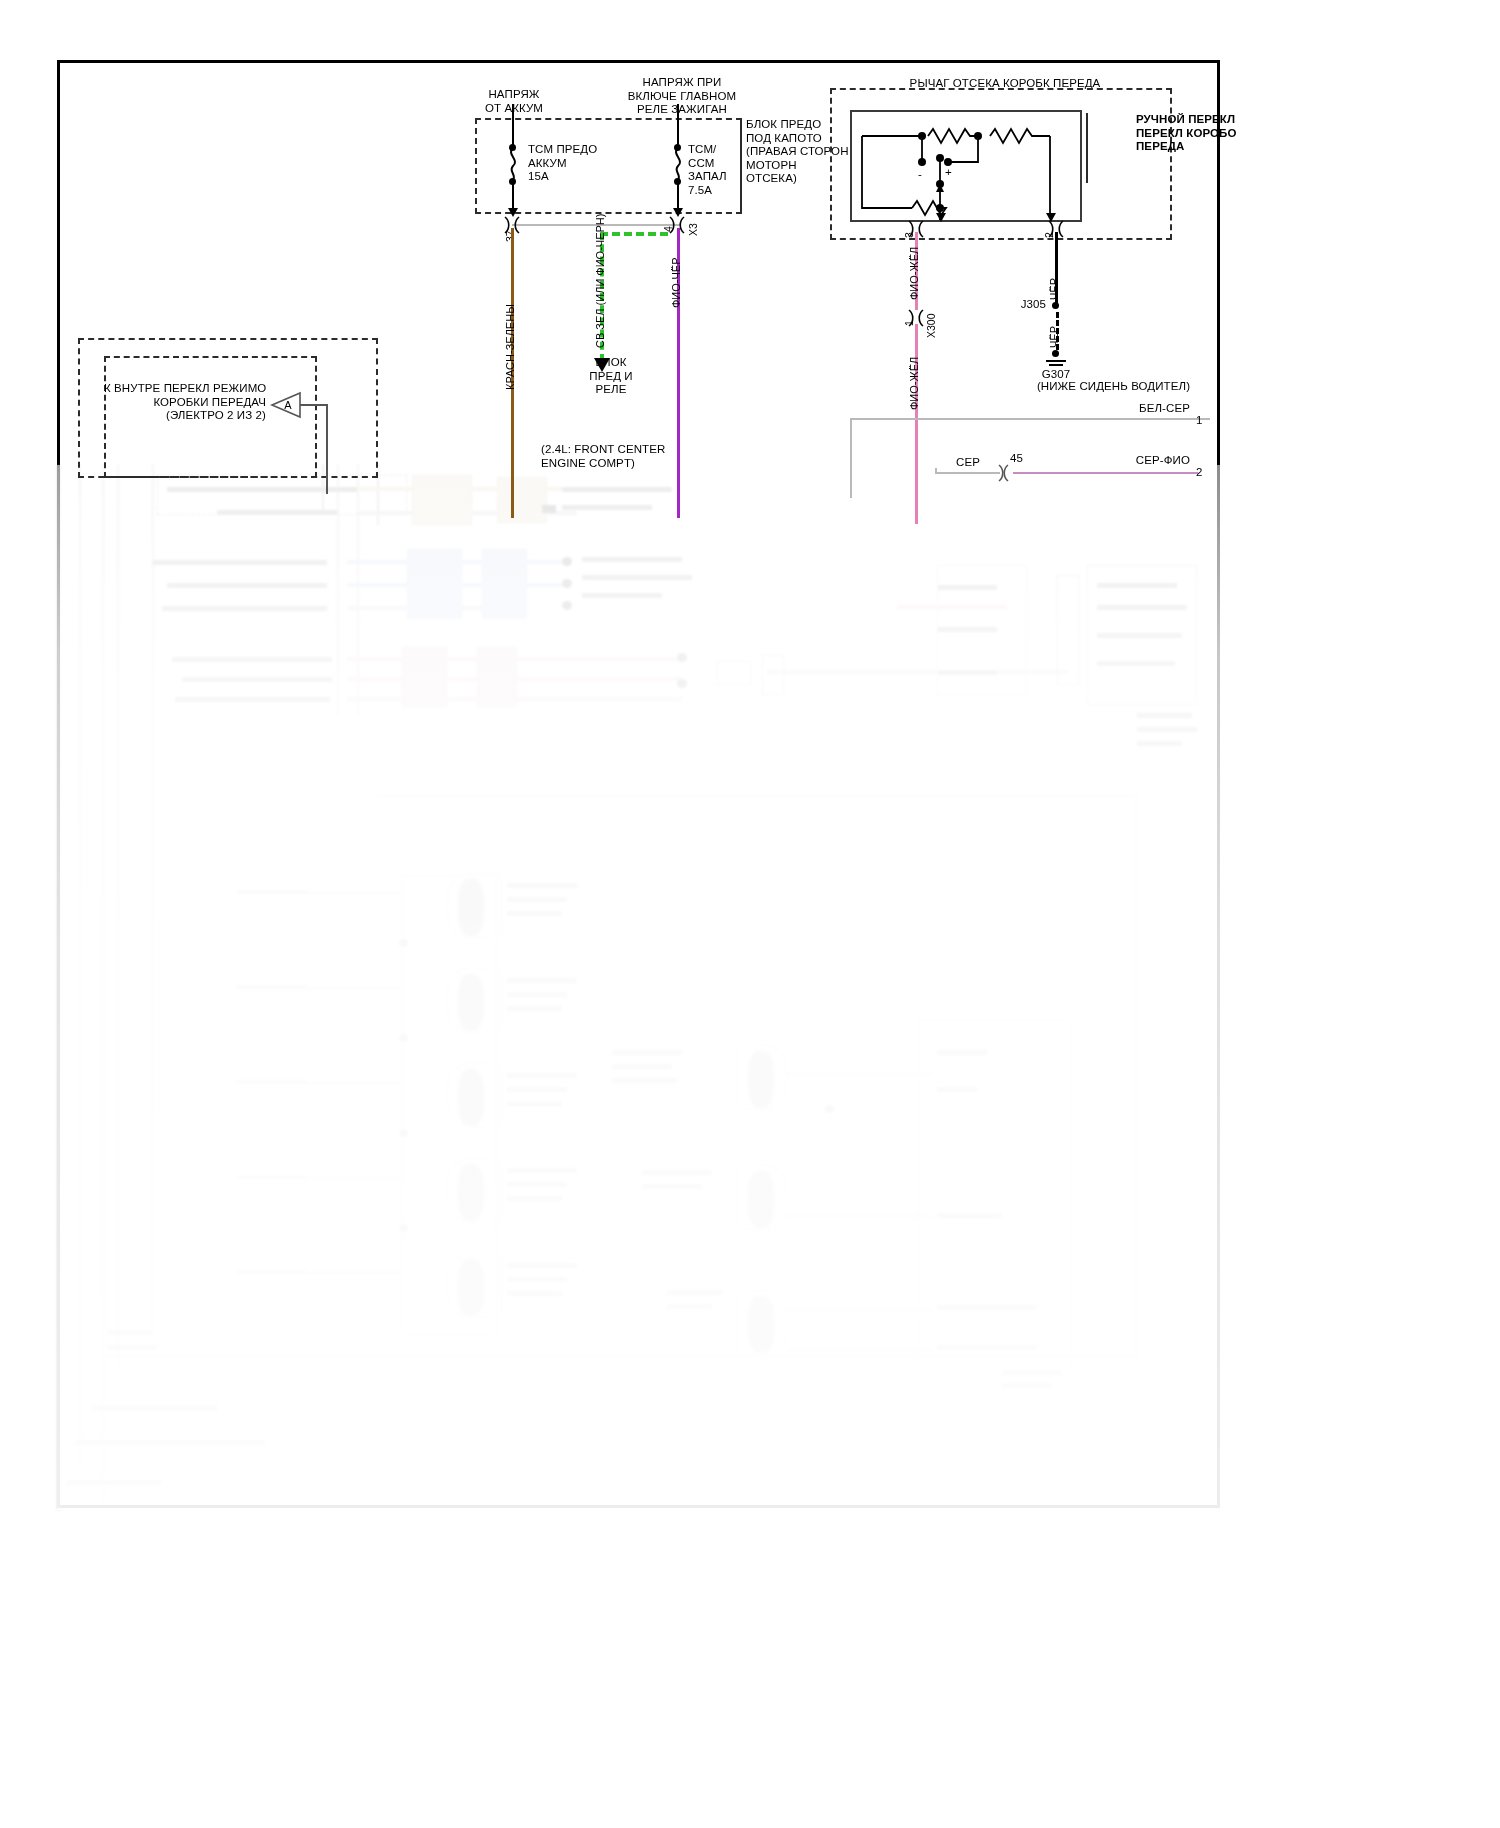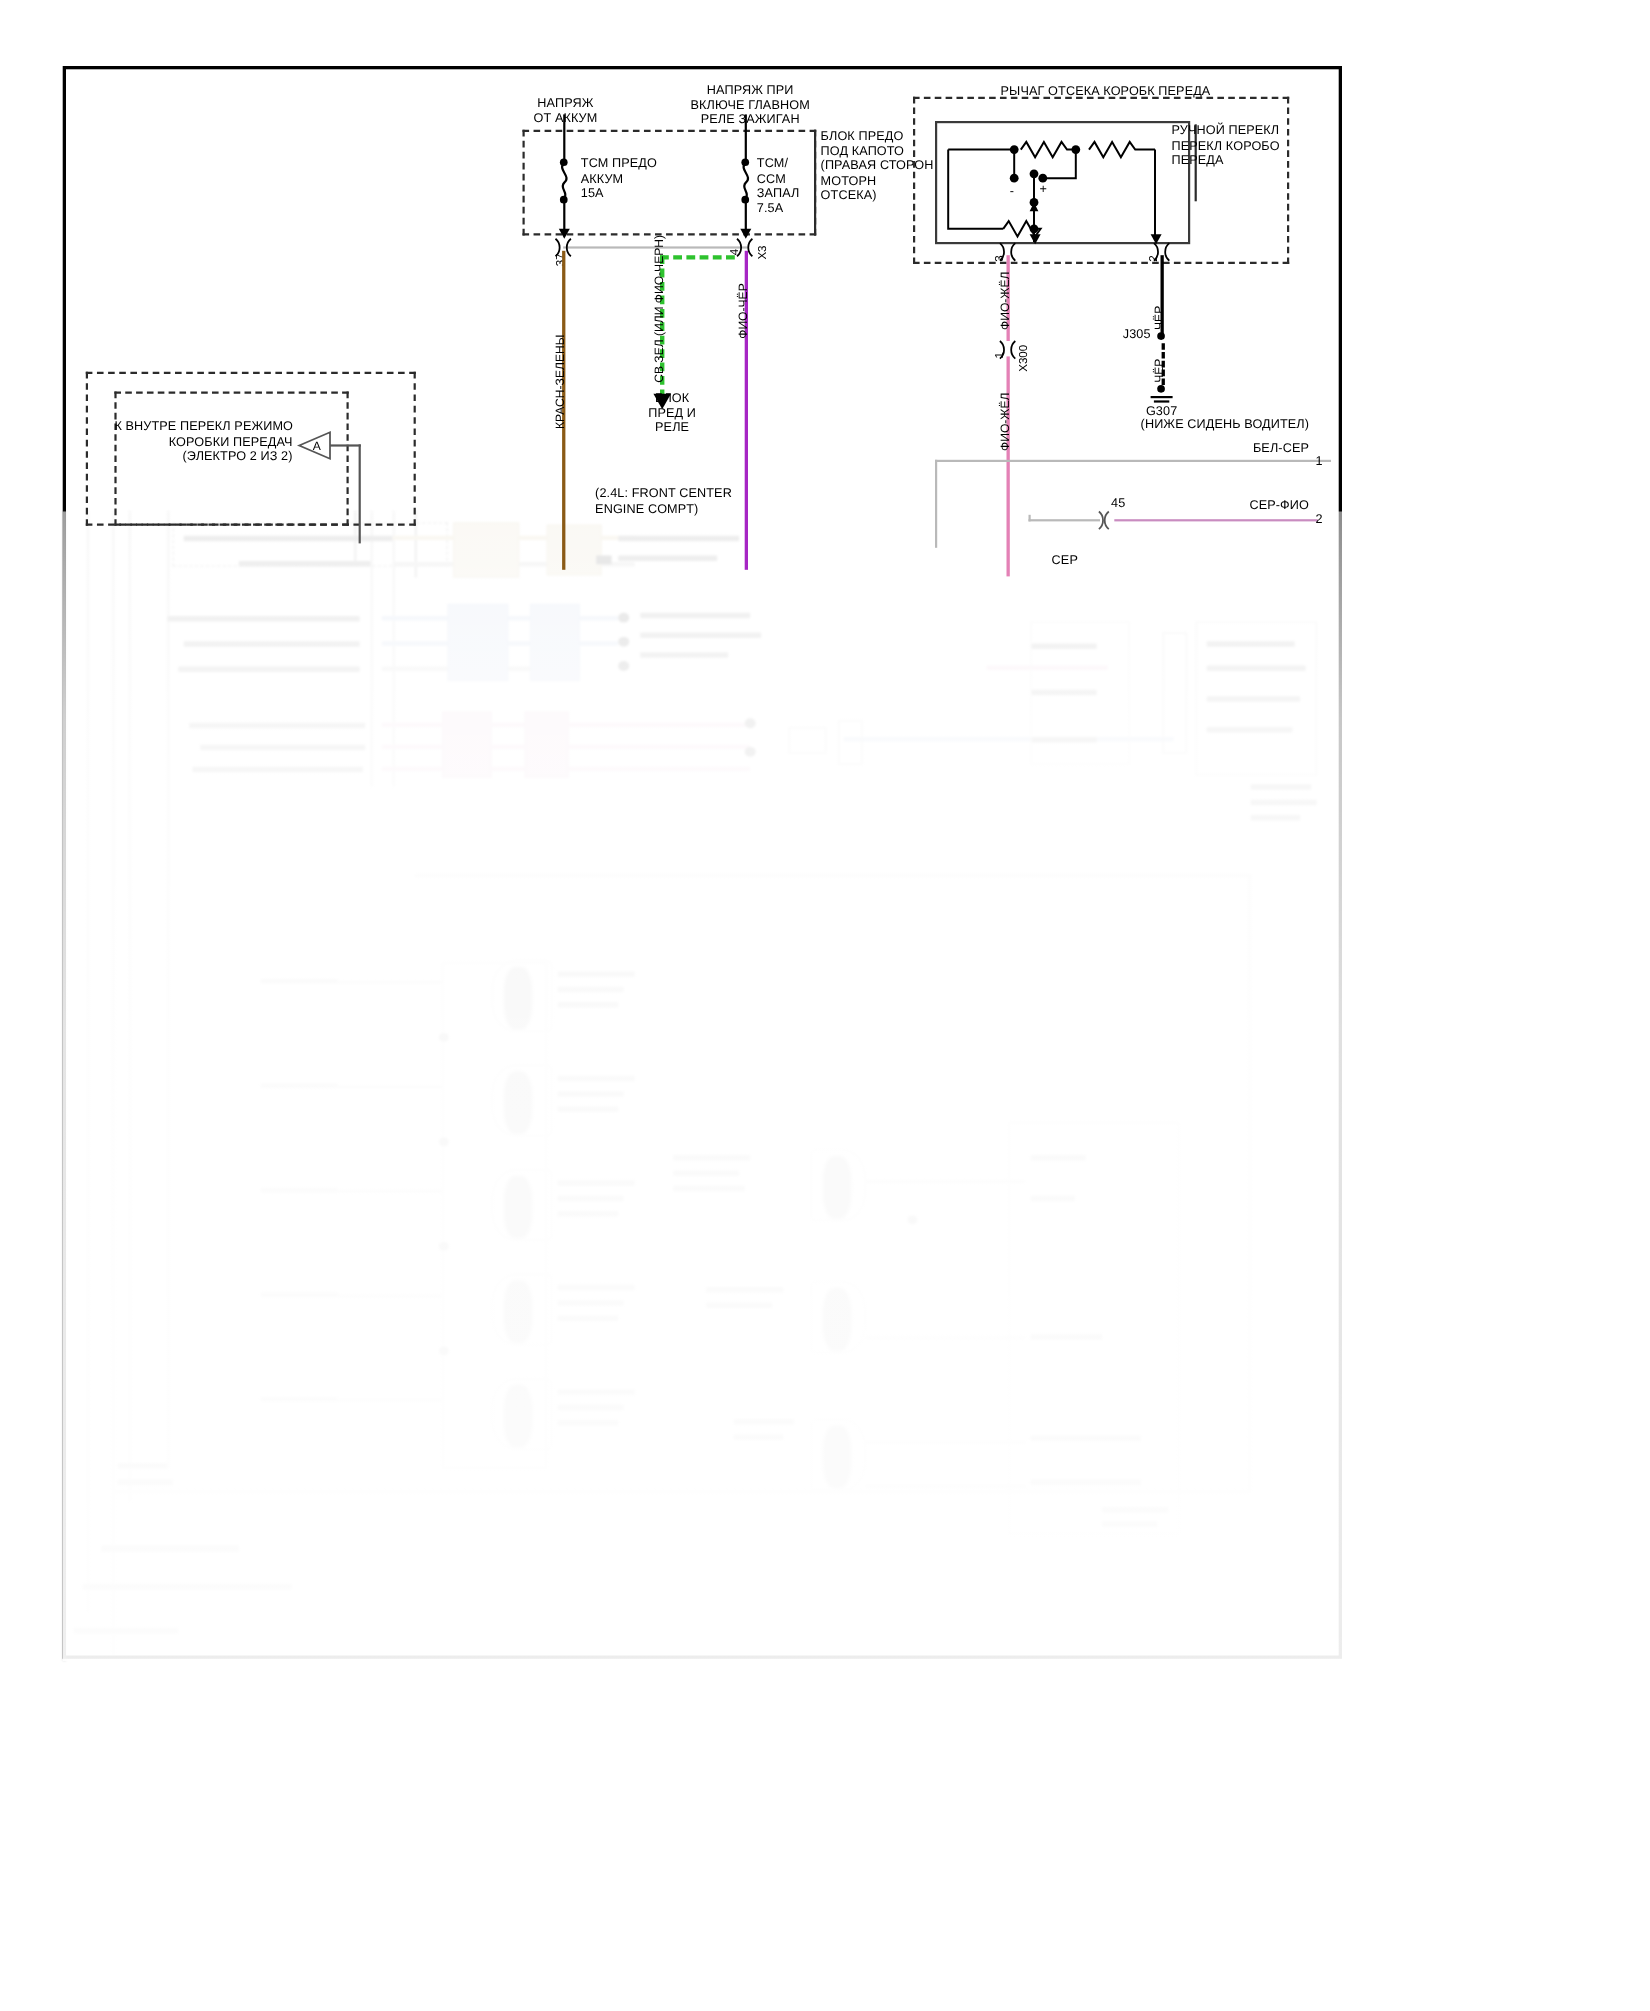--- a/index.html
+++ b/index.html
@@ -293,21 +293,21 @@
     <circle cx="90" cy="74" r="4" fill="#000"></circle>
     <circle cx="90" cy="98" r="4" fill="#000"></circle>
   </svg>
   <div class="t" style="left:918px;top:168px;">-</div>
   <div class="t" style="left:945px;top:166px;">+</div>
 
   <div class="arrow-dn" style="left:936px;top:213px;"></div>
   <div class="arrow-dn" style="left:1046px;top:213px;"></div>
 
   <div class="v" style="left:1086px;top:113px;height:70px;width:2px;background:#2b2b2b;"></div>
-  <div class="t" style="left:1065px;top:113px;width:100px;">РУЧНОЙ ПЕРЕКЛ<br>ПЕРЕКЛ КОРОБО<br>ПЕРЕДА</div>
+  <div class="t" style="left:1136px;top:113px;width:100px;font-weight:bold;">РУЧНОЙ ПЕРЕКЛ<br>ПЕРЕКЛ КОРОБО<br>ПЕРЕДА</div>
 
   <div class="h" style="left:512px;top:224px;width:168px;height:2px;background:#b9b9b9;"></div>
 
   <svg style="position:absolute;left:502px;top:217px;" width="22" height="16">
     <path d="M3 0 C 8 4, 8 12, 3 16" stroke="#000" stroke-width="1.6" fill="none"></path>
     <path d="M17 0 C 12 4, 12 12, 17 16" stroke="#000" stroke-width="1.6" fill="none"></path>
   </svg>
   <div class="vnum" style="left:504px;top:242px;">37</div>
 
   <svg style="position:absolute;left:667px;top:217px;" width="22" height="16">
@@ -383,21 +383,21 @@
   <div class="h" style="left:300px;top:404px;width:28px;height:2px;background:#555;"></div>
   <div class="v" style="left:326px;top:404px;height:90px;background:#555;"></div>
 
   <div class="h" style="left:850px;top:418px;width:360px;height:2px;background:#b9b9b9;"></div>
   <div class="v" style="left:850px;top:418px;height:80px;background:#b9b9b9;width:2px;"></div>
   <div class="t tr" style="left:1100px;top:402px;width:90px;">БЕЛ-СЕР</div>
   <div class="t" style="left:1196px;top:414px;">1</div>
 
   <div class="h" style="left:935px;top:472px;width:65px;height:2px;background:#b9b9b9;"></div>
   <div class="v" style="left:935px;top:468px;height:6px;background:#b9b9b9;width:2px;"></div>
-  <div class="t tc" style="left:945px;top:456px;width:46px;margin-top:48px;">СЕР</div>
+  <div class="t tc" style="left:945px;top:456px;width:46px;">СЕР</div>
 
   <svg style="position:absolute;left:996px;top:465px;" width="18" height="16">
     <path d="M3 0 C 8 4, 8 12, 3 16" stroke="#555" stroke-width="1.6" fill="none"></path>
     <path d="M12 0 C 7 4, 7 12, 12 16" stroke="#555" stroke-width="1.6" fill="none"></path>
   </svg>
   <div class="t" style="left:1010px;top:452px;">45</div>
 
   <div class="h w-serfio" style="left:1013px;top:472px;width:185px;height:2px;"></div>
   <div class="t tr" style="left:1100px;top:454px;width:90px;">СЕР-ФИО</div>
   <div class="t" style="left:1196px;top:466px;">2</div>

